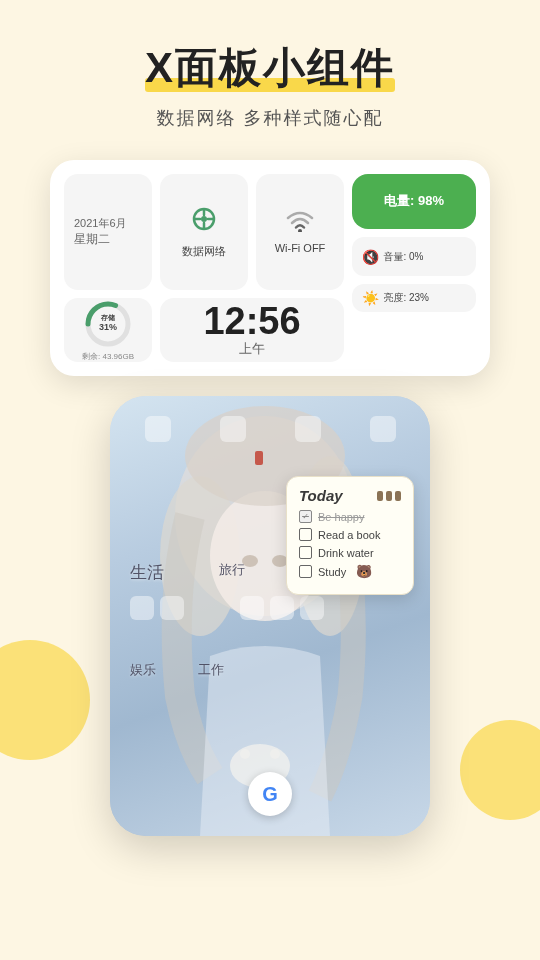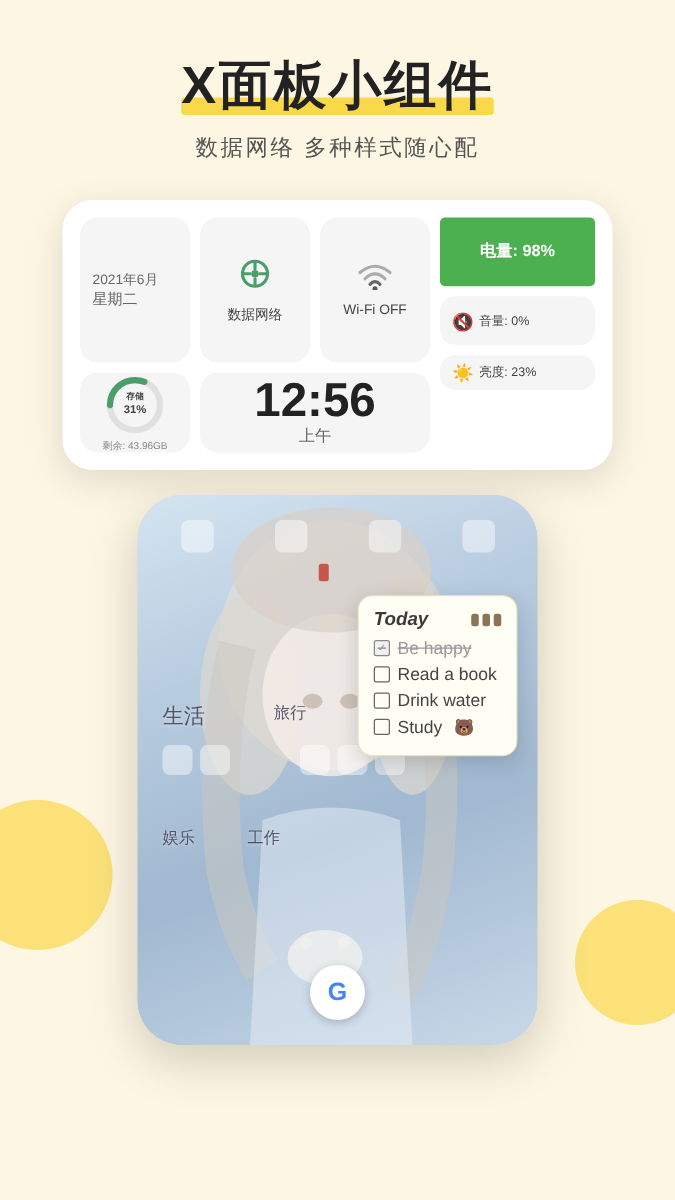--- a/index.html
+++ b/index.html
@@ -179,21 +179,21 @@
       border-color: #888;
       background: #f0f0f0;
     }
     .todo-checkbox.checked::after {
       content: '✓';
       font-size: 8px;
       color: #888;
       text-decoration: line-through;
     }
     .todo-text {
-      font-size: 14px;
+      font-size: 11px;
       color: #444;
     }
     .todo-text.strikethrough {
       text-decoration: line-through;
       color: #999;
     }
 
     
     .google-btn {
       position: absolute;
@@ -258,21 +258,21 @@
             <path d="M6 13 Q14 5 22 13" fill="none" stroke="#aaa" stroke-width="2.5" stroke-linecap="round"></path>
             <path d="M10 17.5 Q14 13 18 17.5" fill="none" stroke="#666" stroke-width="2.5" stroke-linecap="round"></path>
             <circle cx="14" cy="21" r="2" fill="#555"></circle>
           </svg>
         </div>
         <div style="font-size:11px; color:#444;">Wi-Fi OFF</div>
       </div>
 
       <div style="grid-column:4; grid-row:1/4; display:flex; flex-direction:column; gap:8px;">
 
-        <div style="background:#4caf50; border-radius:4px; padding:8px 10px; display:flex; align-items:center; justify-content:center; flex:1;">
+        <div style="background:#4caf50; border-radius:16px; padding:8px 10px; display:flex; align-items:center; justify-content:center; flex:1;">
           <span style="font-size:13px; color:#fff; font-weight:600;">电量: 98%</span>
         </div>
 
         <div style="background:#f5f5f5; border-radius:12px; padding:6px 10px; display:flex; align-items:center; gap:4px; flex:0.7;">
           <span style="font-size:14px;">🔇</span>
           <span style="font-size:10px; color:#444;">音量: 0%</span>
         </div>
 
         <div style="display:flex; flex-direction:column; gap:8px; flex:2;">
 

